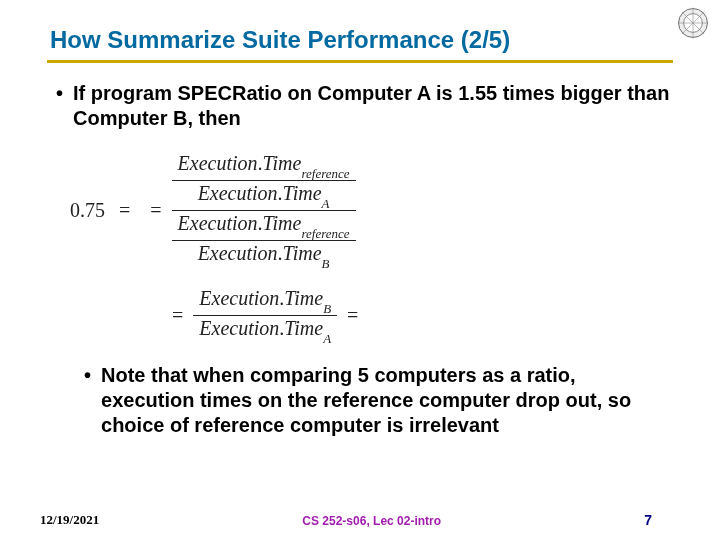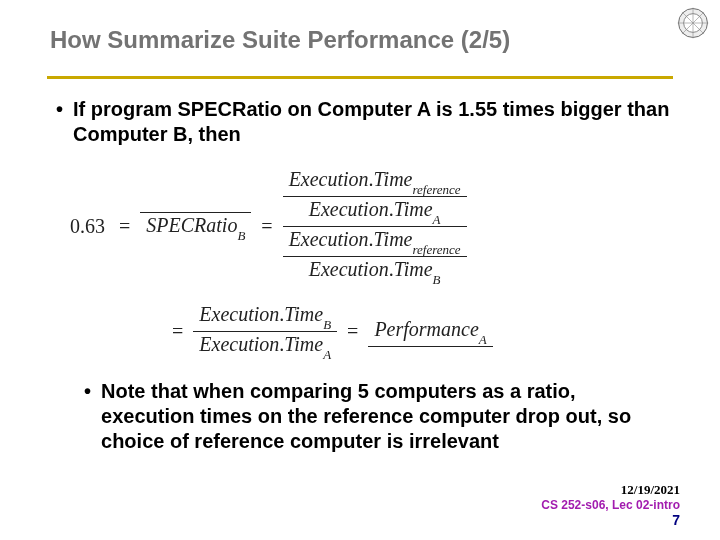--- a/index.html
+++ b/index.html
@@ -20,22 +20,22 @@
   .logo {
     position: absolute;
     top: 6px;
     right: 10px;
     width: 34px;
     height: 34px;
   }
   .title {
     font-size: 24px;
     font-weight: bold;
-    color: #737373;
-    margin-bottom: 22px;
+    color: #0369a1;
+    margin-bottom: 6px;
     margin-top: 8px;
   }
   .title-underline {
     height: 3px;
     background: #c9a800;
     margin-bottom: 18px;
     margin-left: -3px;
     margin-right: -3px;
   }
   .bullet {
@@ -96,23 +96,22 @@
     position: relative;
     top: 3px;
   }
   .dotword { font-style: normal; }
   .footer {
     position: absolute;
     left: 0; right: 0; bottom: 12px;
     display: flex;
     justify-content: space-between;
     align-items: flex-end;
-    padding: 0 40px 0 40px;
+    padding: 0 68px 0 40px;
     font-size: 12px;
-    flex-direction: column;
   }
   .footer .date { color: #000; font-family: 'Times New Roman', serif; font-weight: bold; font-size: 13px; }
   .footer .course { color: #a21caf; font-weight: bold; font-family: Arial, sans-serif; }
   .footer .pnum { color: #000080; font-weight: bold; font-family: Arial, sans-serif; font-size: 14px; }
   .bigfrac {
     display: inline-flex;
     flex-direction: column;
     align-items: center;
   }
   .bigfrac > .bar { width: 100%; border-top: 1.5px solid #222; }
@@ -135,25 +134,24 @@
   <div class="title">How Summarize Suite Performance (2/5)</div>
   <div class="title-underline"></div>
 
   <div class="bullet">
     <span class="dot">•</span>
     <span>If program SPECRatio on Computer A is 1.55 times bigger than Computer B, then</span>
   </div>
 
   <div class="eq-block">
     <div class="eq-row">
-      <span class="eq-num">0.63</span>
+      <span class="eq-num">0.75</span>
       <span class="eq-eq">=</span>
       <span class="frac">
         <span class="bar"></span>
-        <span class="bot"><span>SPECRatio</span><span class="sub">B</span></span>
       </span>
       <span class="eq-eq">=</span>
       <span class="bigfrac">
         <span class="top">
           <span class="frac">
             <span class="top"><span>Execution</span><span class="dotword">.</span><span>Time</span><span class="sub">reference</span></span>
             <span class="bar"></span>
             <span class="bot"><span>Execution</span><span class="dotword">.</span><span>Time</span><span class="sub">A</span></span>
           </span>
         </span>
@@ -170,21 +168,20 @@
 
     <div class="eq-row" style="margin-left:96px;">
       <span class="eq-eq">=</span>
       <span class="frac">
         <span class="top"><span>Execution</span><span class="dotword">.</span><span>Time</span><span class="sub">B</span></span>
         <span class="bar"></span>
         <span class="bot"><span>Execution</span><span class="dotword">.</span><span>Time</span><span class="sub">A</span></span>
       </span>
       <span class="eq-eq">=</span>
       <span class="frac">
-        <span class="top"><span>Performance</span><span class="sub">A</span></span>
         <span class="bar"></span>
       </span>
     </div>
   </div>
 
   <div class="bullet2">
     <span class="dot">•</span>
     <span>Note that when comparing 5 computers as a ratio, execution times on the reference computer drop out, so choice of reference computer is irrelevant</span>
   </div>
 

